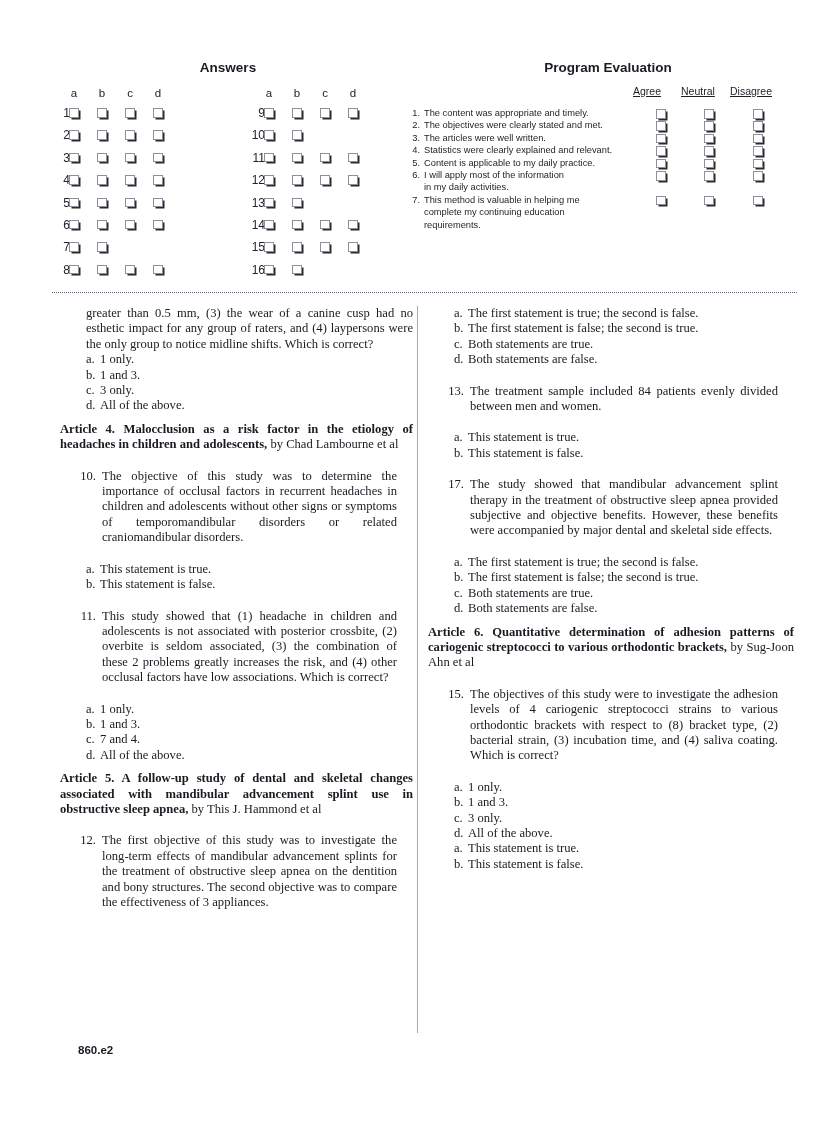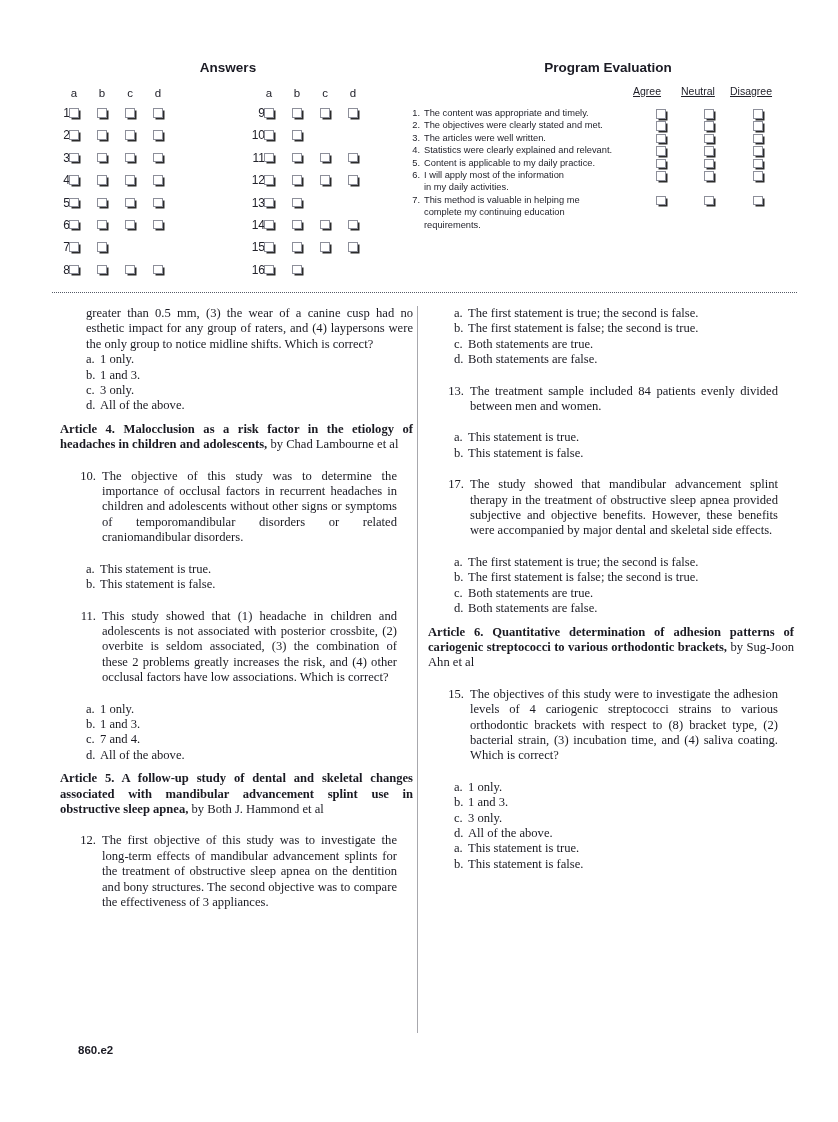--- a/index.html
+++ b/index.html
@@ -665,21 +665,21 @@
       <p class="opt">
         <span class="ol">c.</span>
         <span>7 and 4.</span>
       </p>
       <p class="opt">
         <span class="ol">d.</span>
         <span>All of the above.</span>
       </p>
     </div>
 
-    <p class="article-head"><b>Article 5. A follow-up study of dental and skeletal changes associated with mandibular advancement splint use in obstructive sleep apnea,</b><span> by Both J. Hammond et al</span></p>
+    <p class="article-head"><b>Article 5. A follow-up study of dental and skeletal changes associated with mandibular advancement splint use in obstructive sleep apnea,</b><span> by This J. Hammond et al</span></p>
 
     <p class="q">
       <span class="qn">12.</span>
       <span>The first objective of this study was to investigate the long-term effects of mandibular advancement splints for the treatment of obstructive sleep apnea on the dentition and bony structures. The second objective was to compare the effectiveness of 3 appliances.</span>
     </p>
   </div>
 
   <div id="col-right">
 
     <div>

